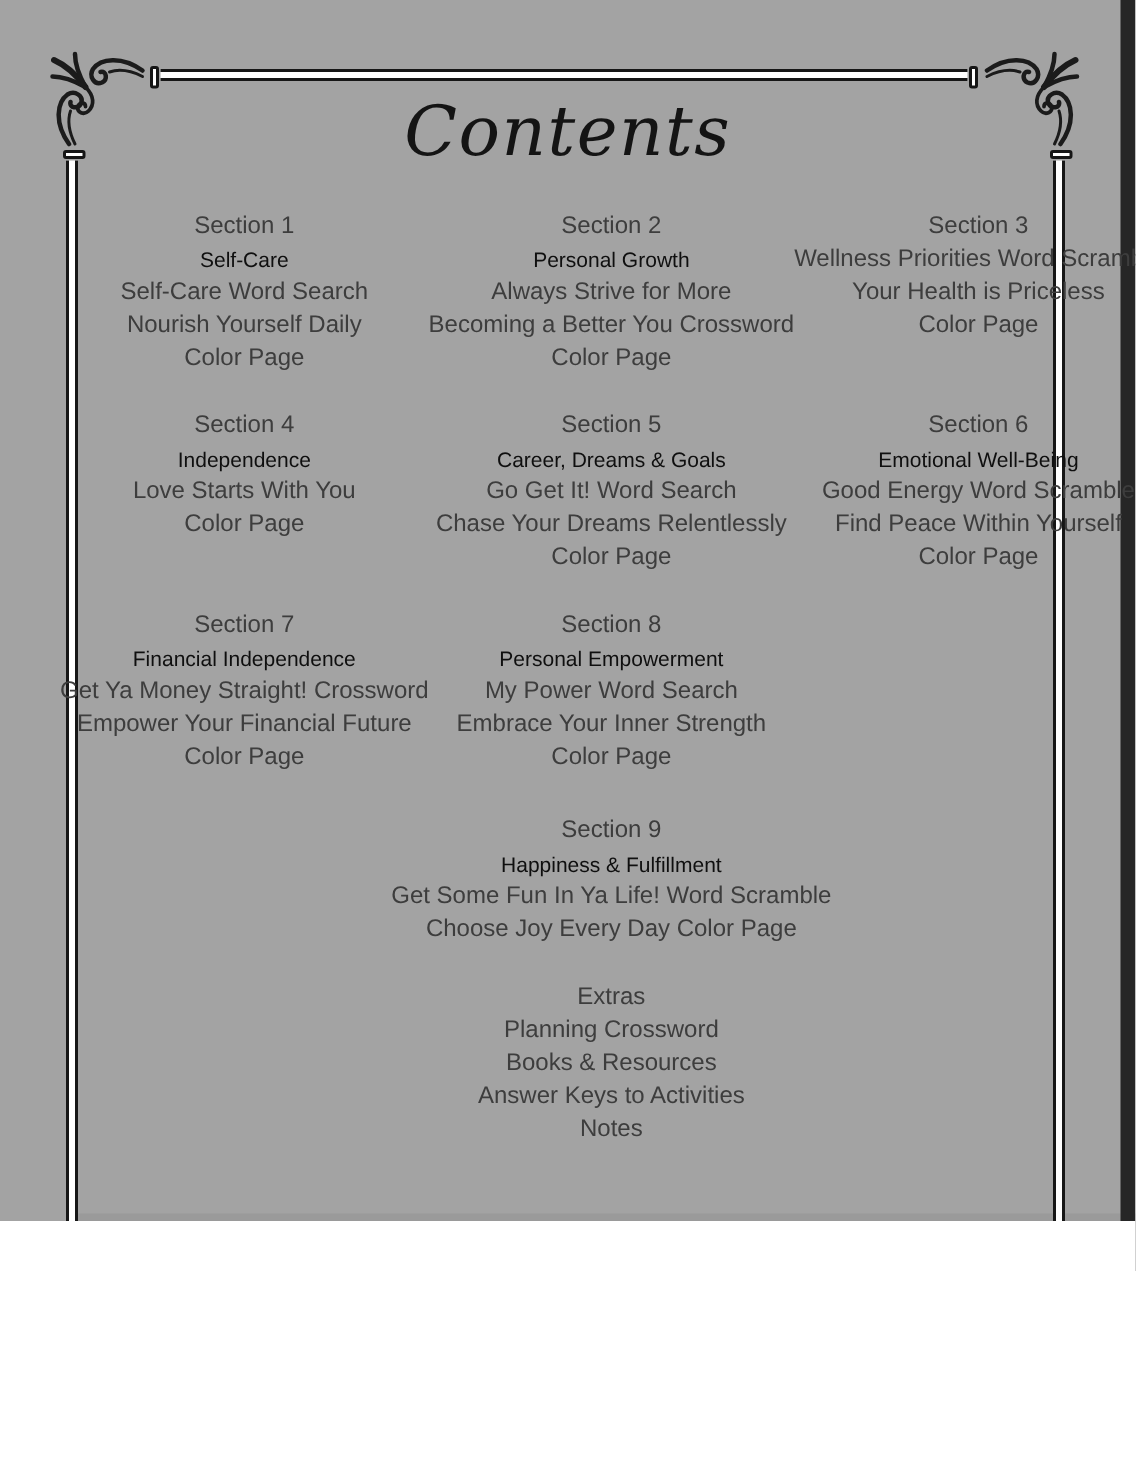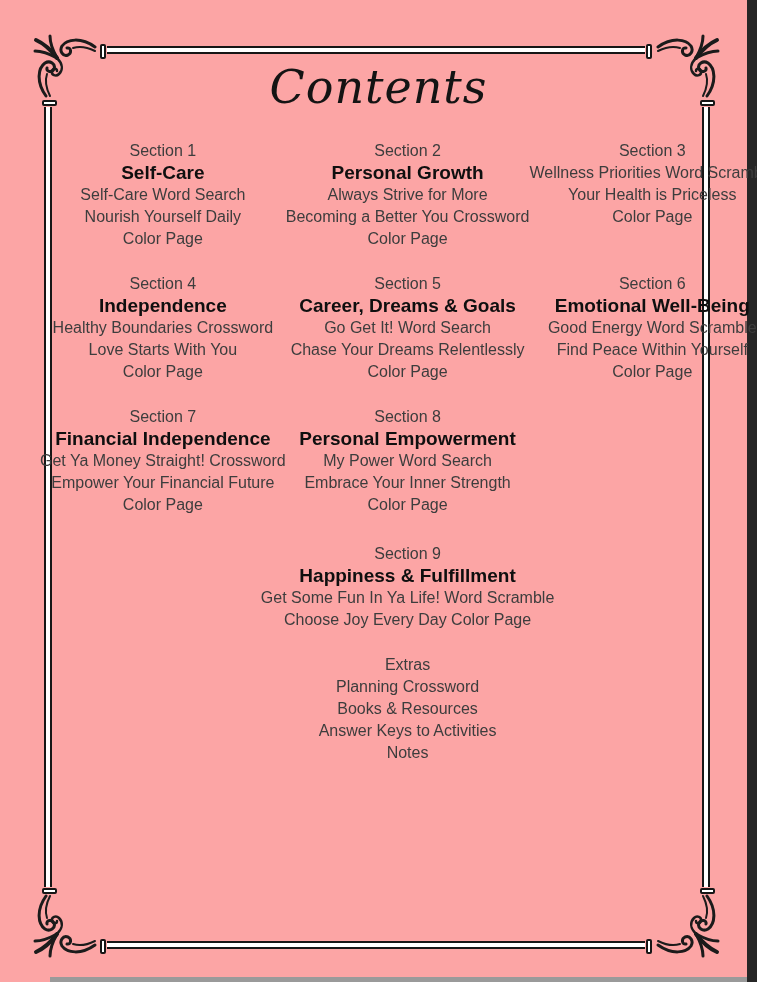--- a/index.html
+++ b/index.html
@@ -1,19 +1,19 @@
 <!DOCTYPE html>
 <html><head>
 <meta charset="utf-8">
 <style>
   html,body{margin:0;padding:0;background:#ffffff;}
   .page{
     position:relative;
-    width:757px;height:982px;
-    background:#fca5a5;
+    width:757px;height:814px;
+    background:#a3a3a3;
     overflow:hidden;
     font-family:"Liberation Sans","DejaVu Sans",sans-serif;
   }
   
   .edge-bottom{position:absolute;left:50px;right:0;bottom:0;height:5px;background:#9a9a9a;}
   .edge-right{position:absolute;top:0;right:0;width:10px;height:982px;background:#262626;}
   
   .rod{position:absolute;box-sizing:border-box;background:#ffffff;}
   .rod-h{height:8px;border-top:2px solid #161616;border-bottom:2px solid #161616;}
   .rod-v{width:8px;border-left:2px solid #161616;border-right:2px solid #161616;}
@@ -42,21 +42,21 @@
   }
   
   .toc{
     position:absolute;left:40px;top:140px;width:678px;
     display:grid;grid-template-columns:1fr 1fr 1fr;row-gap:23px;
     text-align:center;color:#3d3d3d;font-size:16px;line-height:22px;
   }
   .section{white-space:nowrap;}
   .full{grid-column:1 / -1;}
   .sec9{margin-top:4px;}
-  .sec-title{font-weight:700;color:#0f0f0f;font-size:19px;}
+  .sec-title{font-weight:400;color:#0f0f0f;font-size:14px;}
 </style>
 </head>
 <body>
 
 <div class="page">
 
   <div class="edge-bottom"></div>
   <div class="edge-right"></div>
 
   <div class="rod rod-h rod-top"></div>
@@ -144,21 +144,20 @@
     <div class="section">
       <div>Section 3</div>
       <div>Wellness Priorities Word Scramble</div>
       <div>Your Health is Priceless</div>
       <div>Color Page</div>
     </div>
 
     <div class="section">
       <div>Section 4</div>
       <div class="sec-title">Independence</div>
-      <div>Healthy Boundaries Crossword</div>
       <div>Love Starts With You</div>
       <div>Color Page</div>
     </div>
 
     <div class="section">
       <div>Section 5</div>
       <div class="sec-title">Career, Dreams &amp; Goals</div>
       <div>Go Get It! Word Search</div>
       <div>Chase Your Dreams Relentlessly</div>
       <div>Color Page</div>

